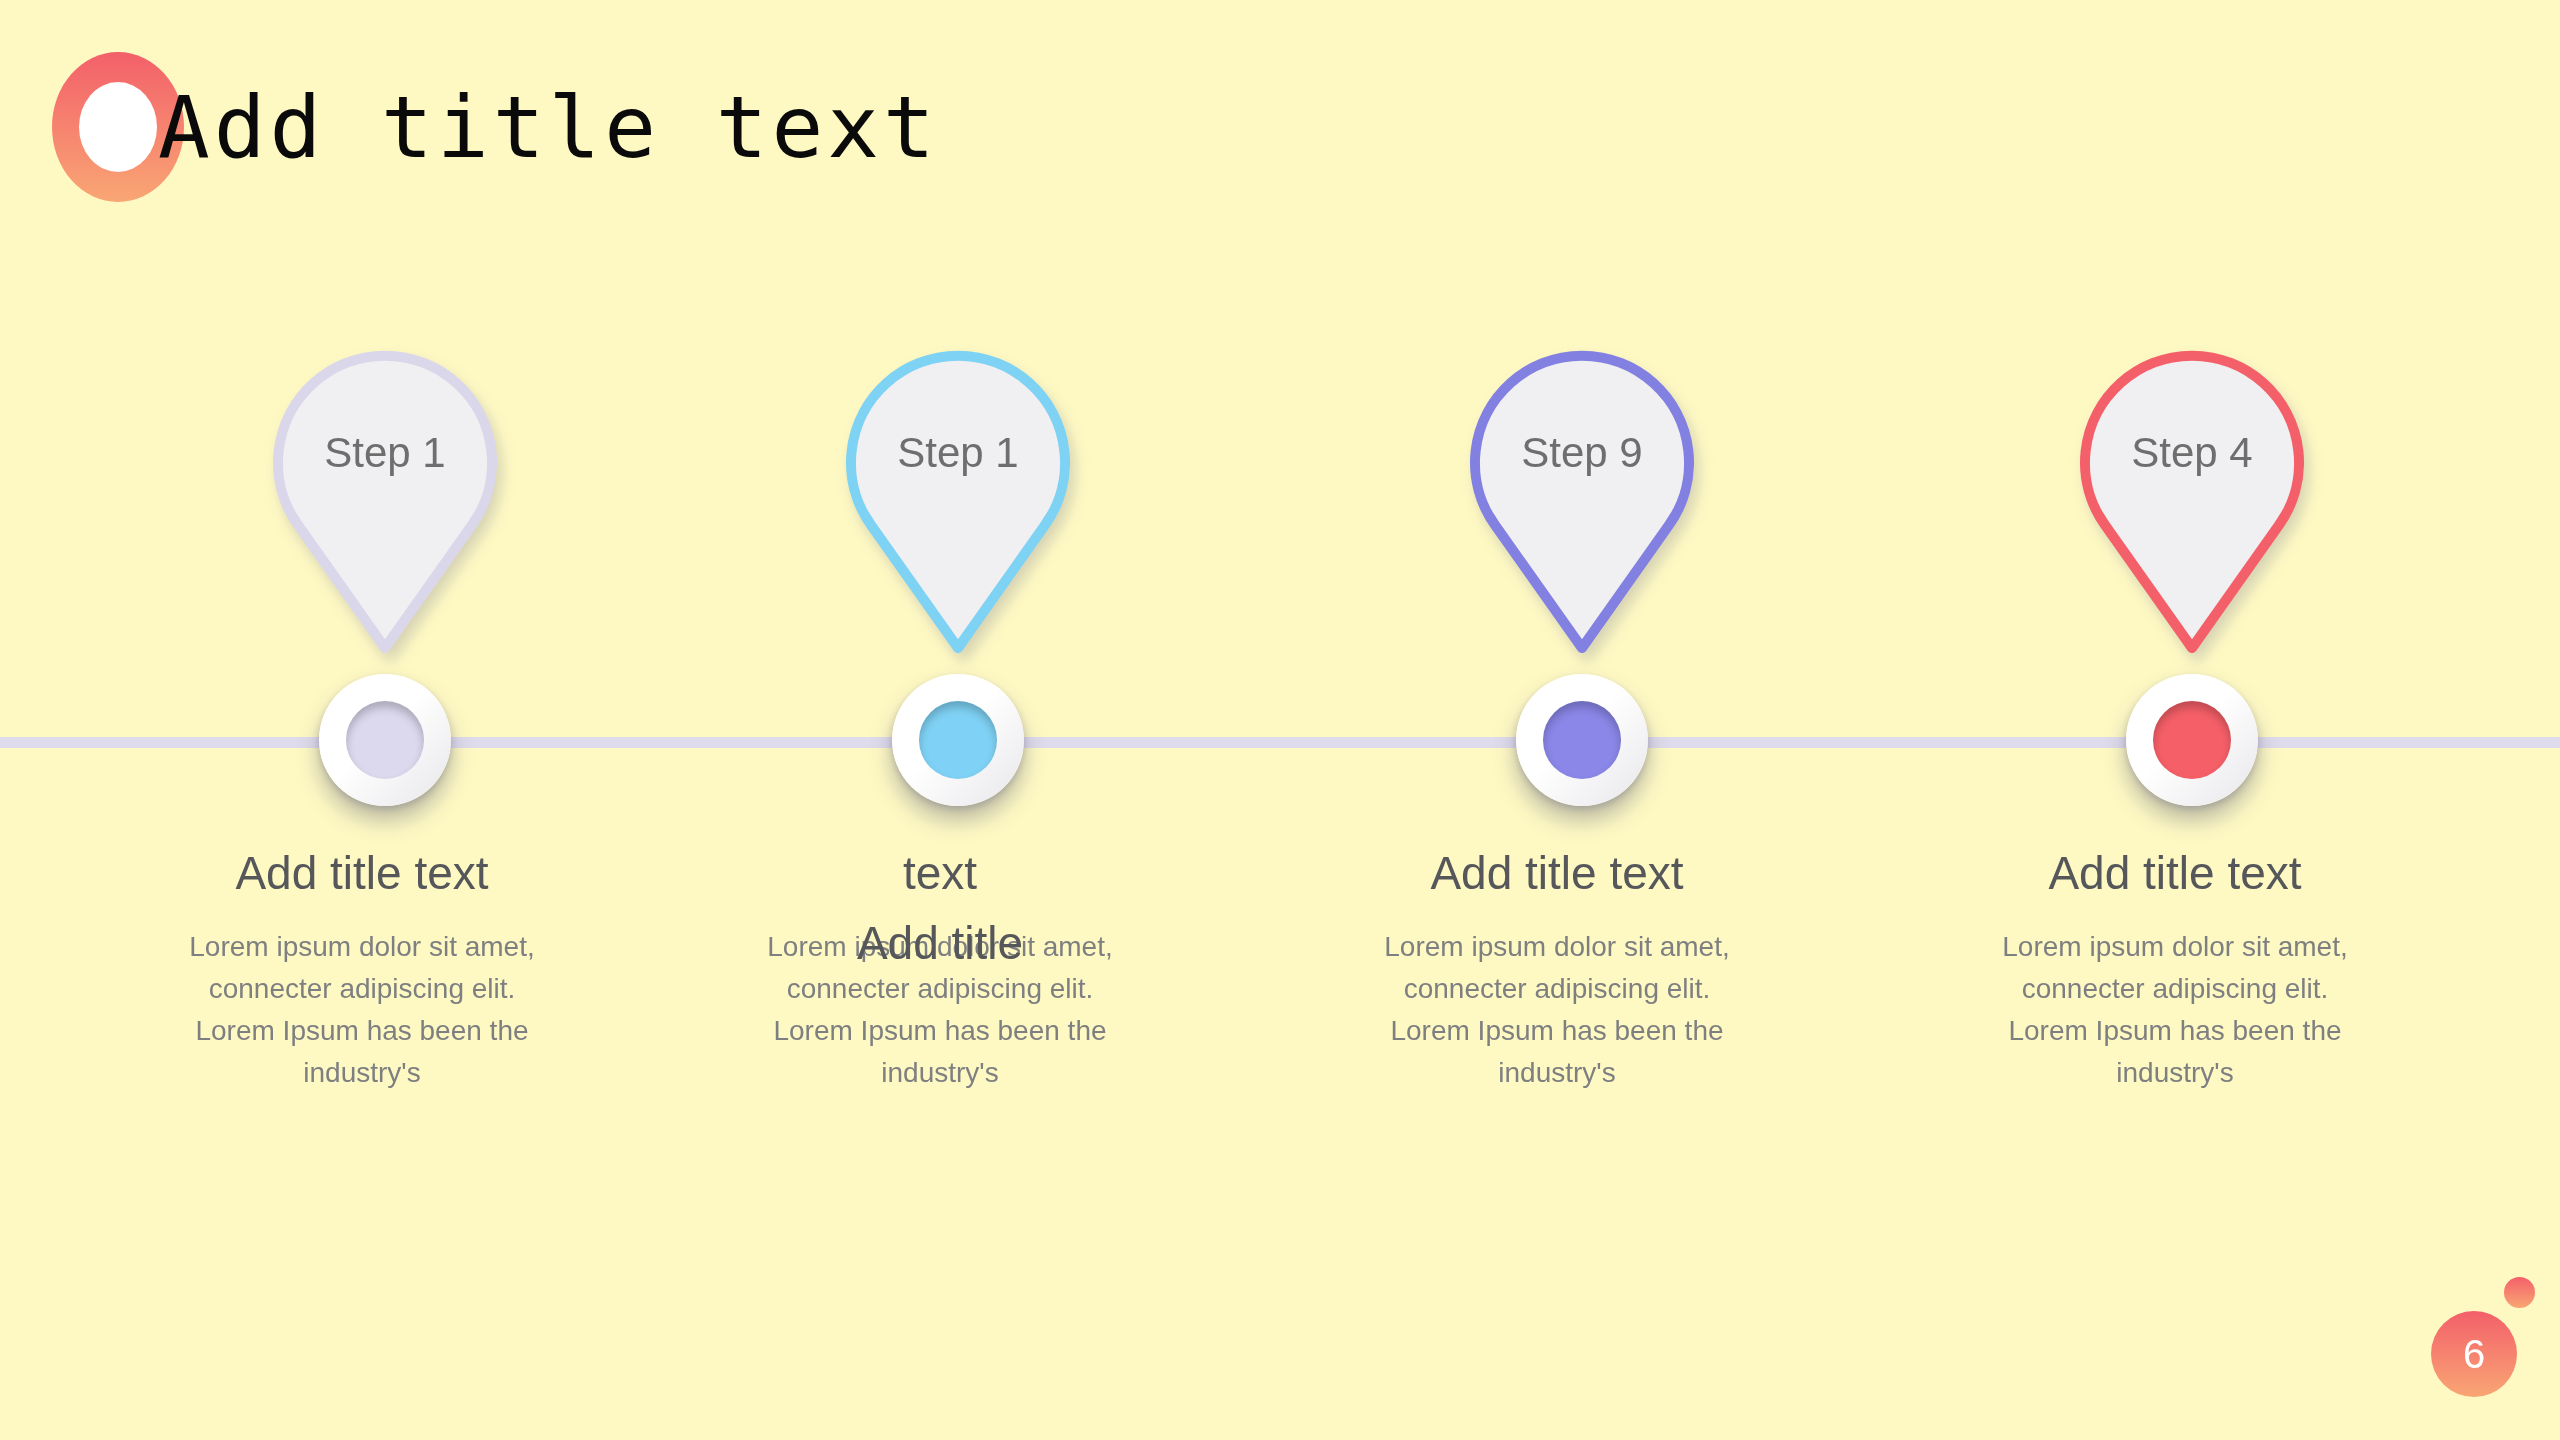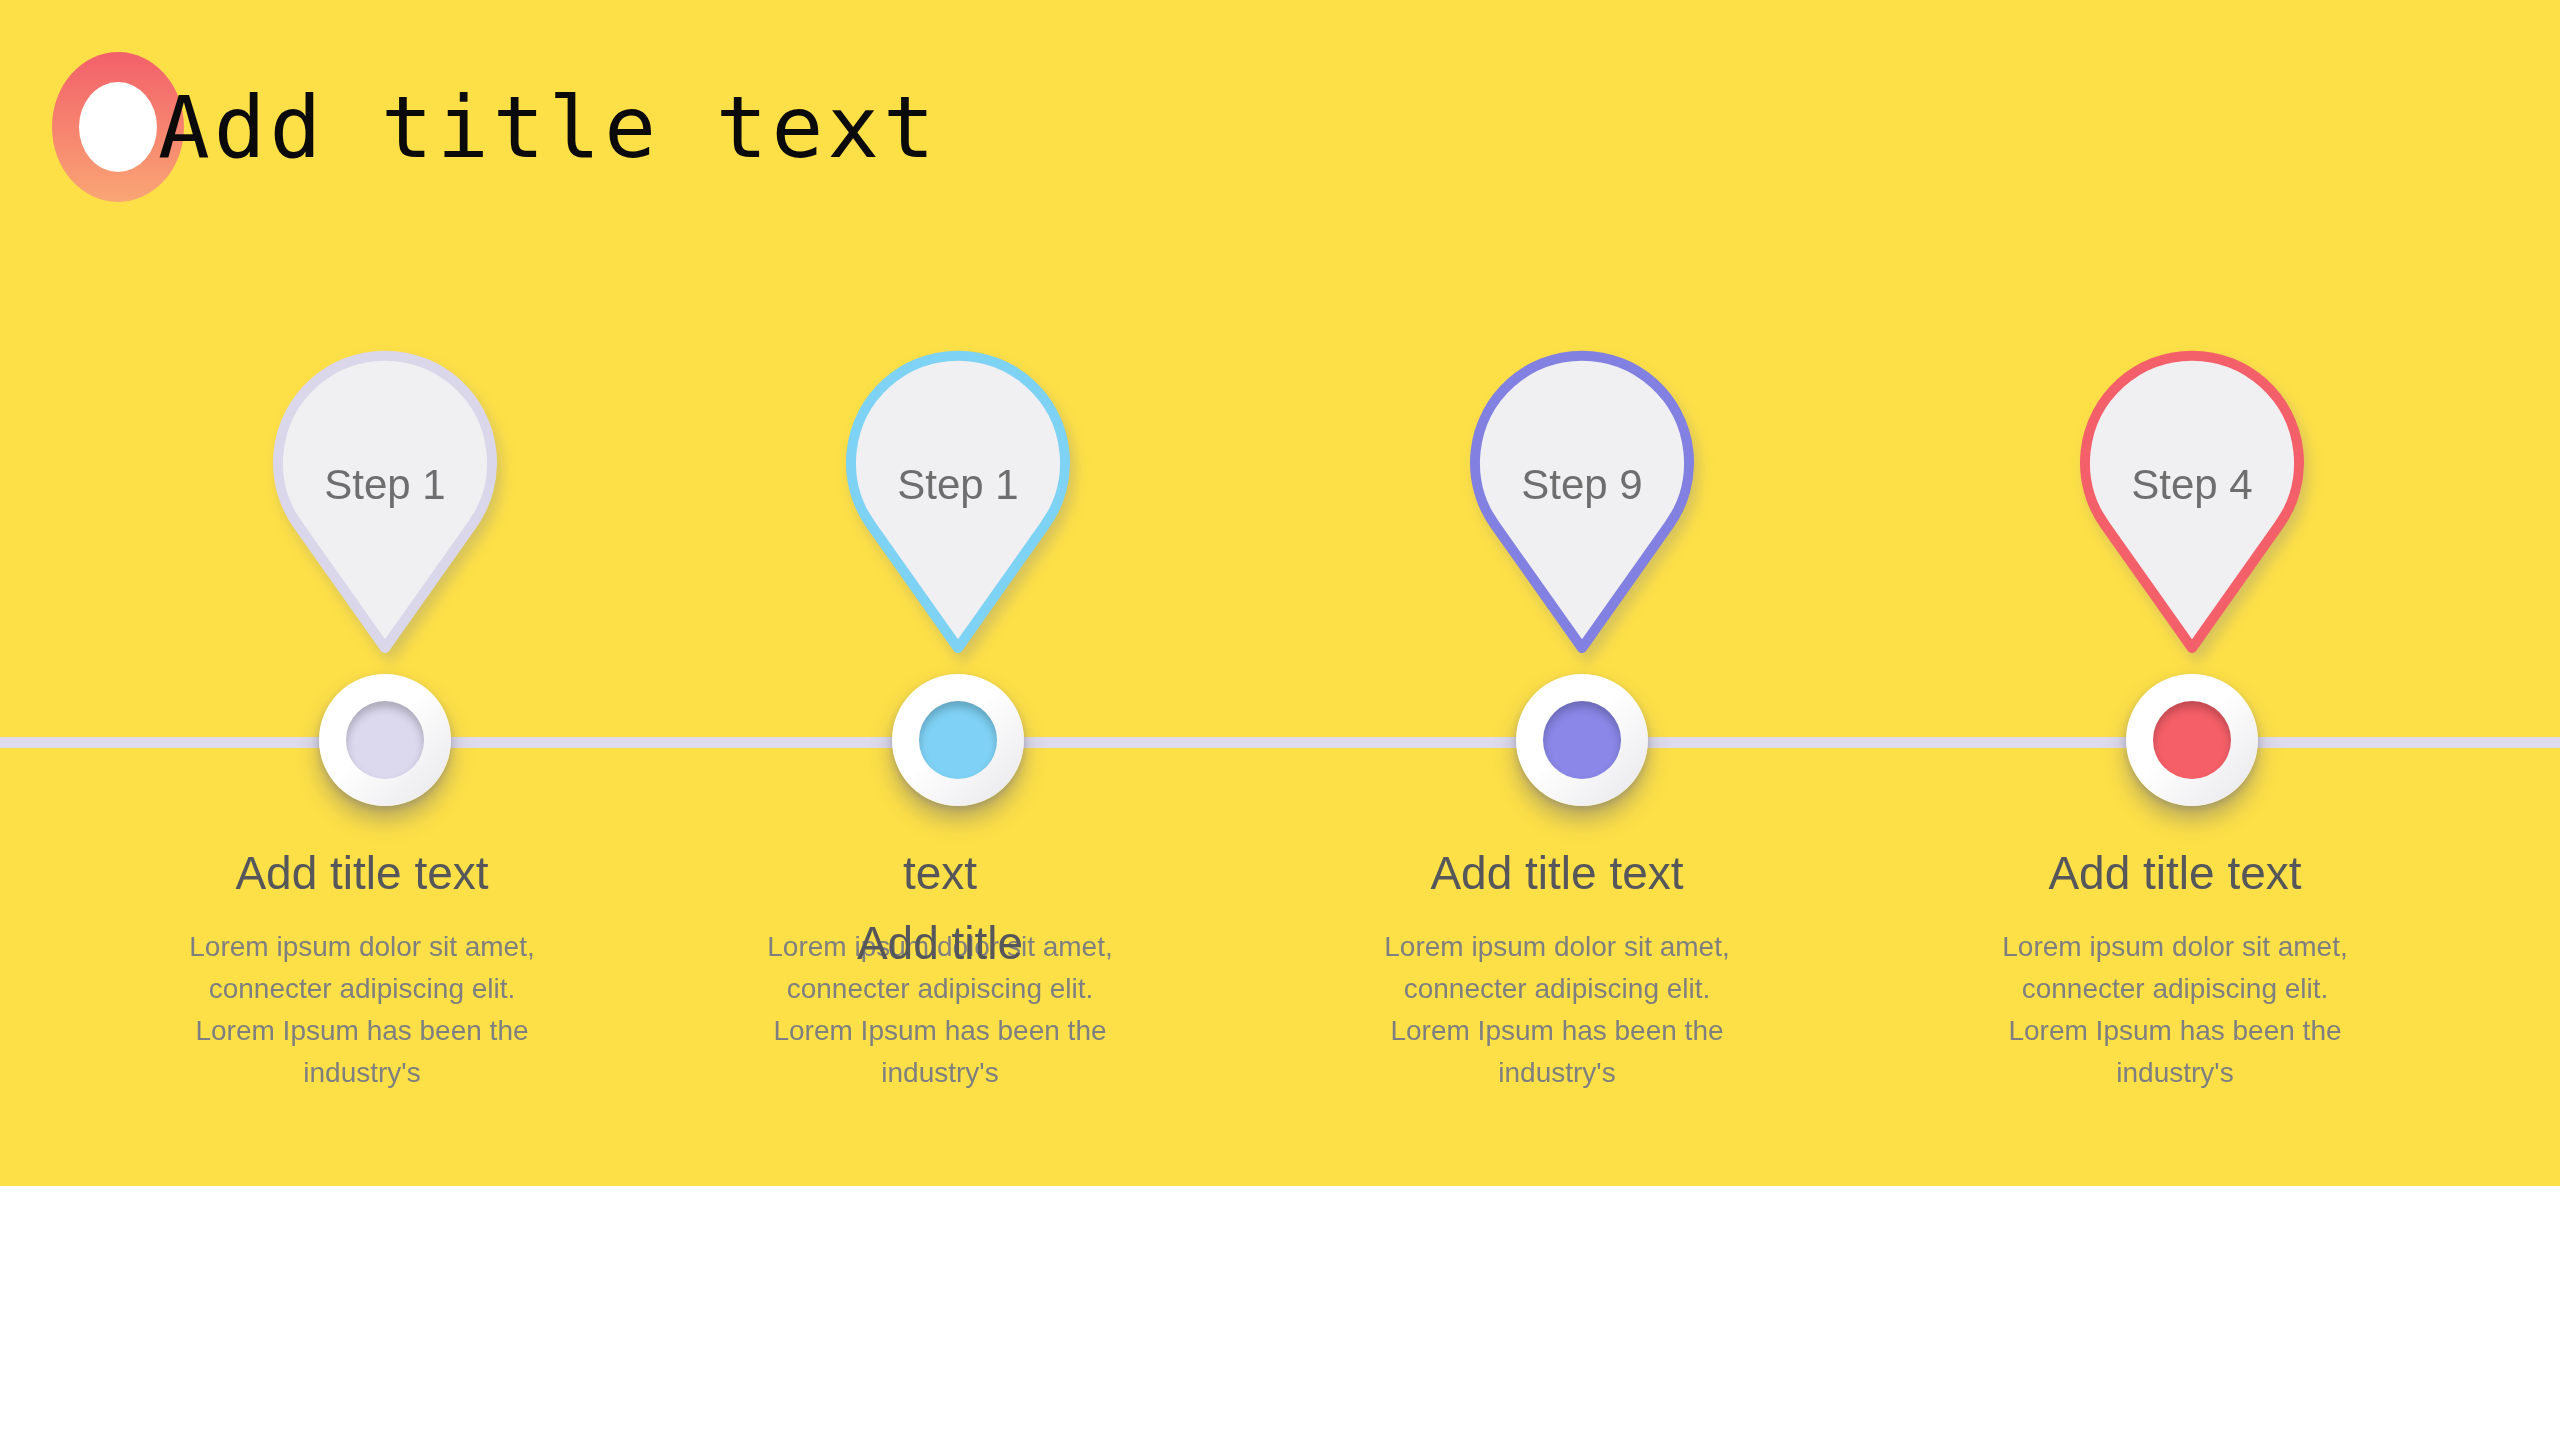--- a/index.html
+++ b/index.html
@@ -1,17 +1,17 @@
 <!DOCTYPE html>
 <html style="--line-color: #dedbec; --grad-top: #f3606a; --grad-bottom: #f9a674; --pin-fill: #f0eff1; --label-color: #6e6e6e; --ctitle-color: #56575a; --body-color: #7e7f81; --title-color: #0a0a0a; --page-text: #ffffff;"><head>
 <meta charset="utf-8">
 <style>
   html,body { margin:0; padding:0; background:#fff; }
   .slide {
-    position:relative; width:2560px; height:1186px; background:#fde047;
+    position:relative; width:2560px; height:1440px; background:#fef9c3;
     overflow:hidden; font-family:"Liberation Sans", sans-serif;
   }
 
   
   .logo-ring {
     position:absolute; left:52px; top:52px; width:132px; height:150px;
     border-radius:50%;
     background:linear-gradient(180deg, var(--grad-top,#f3606a), var(--grad-bottom,#f9a674));
   }
   .logo-ring::after {
@@ -38,21 +38,21 @@
   .pin {
     position:absolute; left:calc(var(--cx) - 125px); top:340px;
     width:250px; height:320px; z-index:1;
     filter:drop-shadow(5px 9px 7px rgba(125,125,145,0.30));
   }
   .pin path {
     fill:var(--pin-fill,#f0eff1);
     stroke:var(--accent,#cccccc); stroke-width:10; stroke-linejoin:round;
   }
   .step-label {
-    position:absolute; left:calc(var(--cx) - 125px); top:464px; width:250px;
+    position:absolute; left:calc(var(--cx) - 125px); top:432px; width:250px;
     text-align:center; font-size:42px; line-height:1;
     color:var(--label-color,#6e6e6e); z-index:2;
   }
 
   .donut {
     position:absolute; left:calc(var(--cx) - 66px); top:674px;
     width:132px; height:132px; border-radius:50%;
     background:linear-gradient(135deg, #ffffff 45%, #ececef 88%);
     box-shadow:0 14px 22px rgba(105,105,125,0.45), 0 3px 6px rgba(105,105,125,0.30);
     z-index:2;

